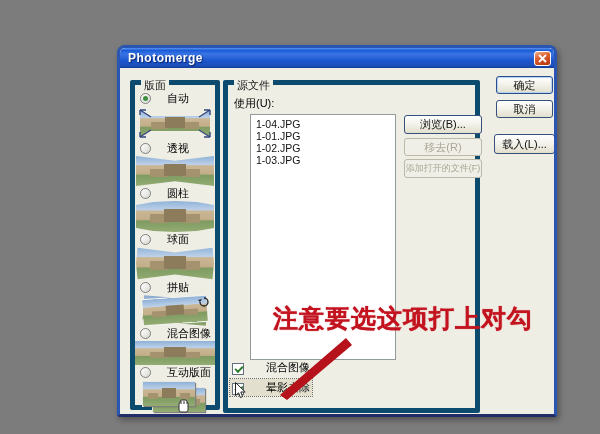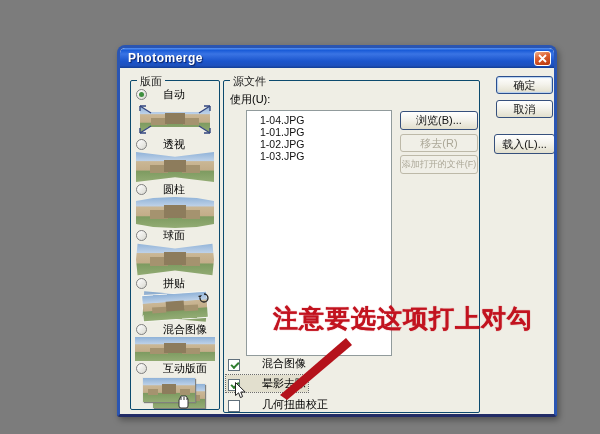--- a/index.html
+++ b/index.html
@@ -11,21 +11,21 @@
     background:#efeee5; box-shadow:2px 3px 6px rgba(0,0,0,.35); overflow:hidden; }
 
   .titlebar { height:20px; background:linear-gradient(180deg,#5b93ef 0%,#1a5cd8 12%,#3a74e4 30%,#1b55cd 65%,#1d50bd 88%,#123d93 100%);
     display:flex; align-items:center; padding:0 3px 0 8px; border-radius:5px 5px 0 0; }
   .title { flex:1; color:#fff; font-weight:bold; font-size:12px; letter-spacing:.5px; text-shadow:1px 1px 1px rgba(8,28,90,.9); }
   .closebtn { width:17px; height:15px; border:1px solid #fff; border-radius:3px;
     background:linear-gradient(160deg,#f0b08c,#dd6031 40%,#bb3a10 92%); display:flex; align-items:center; justify-content:center; cursor:default; }
 
   .client { position:absolute; left:0; top:20px; right:0; bottom:0; background:#efeee5; }
 
-  .groupbox { position:absolute; border:1px solid #0c4a6e; border-radius:2px; }
+  .groupbox { position:absolute; border:5px solid #0c4a6e; border-radius:2px; }
   .gb-label { position:absolute; top:-7px; left:6px; background:#efeee5; padding:0 3px; font-size:11px; color:#1a1a1a; white-space:nowrap; }
 
   
   .layout-box { left:10px; top:12px; width:90px; height:330px; }
   .lay-items { display:flex; flex-direction:column; align-items:center; padding-top:7px; gap:1px; height:100%; }
   .radio-row { align-self:flex-start; display:flex; align-items:center; gap:16px; padding-left:5px; font-size:11px; height:13px; white-space:nowrap; }
   .radio { width:11px; height:11px; border-radius:50%; border:1px solid #7f7f7f; background:linear-gradient(135deg,#ffffff,#d9d9d1); position:relative; flex:0 0 auto; }
   .radio.selected::after { content:''; position:absolute; left:2px; top:2px; width:5px; height:5px; border-radius:50%; background:#3f8f3f; }
 
   .thumb { position:relative; flex:0 0 auto; }
@@ -55,21 +55,21 @@
   
   .source-box { left:103px; top:12px; width:257px; height:333px; }
   .use-label { position:absolute; left:6px; top:11px; font-size:11px; }
   .combo { position:absolute; left:42px; top:7px; width:126px; height:18px; background:#fff; border:1px solid #7f9db9;
     font-size:11px; display:flex; align-items:center; padding-left:4px; }
   .combo-btn { position:absolute; right:1px; top:1px; bottom:1px; width:15px; border:1px solid #9ebcf0; border-radius:2px;
     background:linear-gradient(180deg,#eaf2fd,#c3d8f7); display:flex; align-items:center; justify-content:center; }
   .chev { width:0; height:0; border-left:3.5px solid transparent; border-right:3.5px solid transparent; border-top:4px solid #1e4f9e; }
 
   .filelist { position:absolute; left:22px; top:29px; width:146px; height:246px; background:#fff; border:1px solid #919b9c;
-    font-size:10.5px; padding:3px 0 0 13px; }
+    font-size:10.5px; padding:3px 0 0 5px; }
   .file-item { height:12px; line-height:12px; color:#111; }
 
   .xpbtn { position:absolute; font-size:11px; color:#111; border:1px solid #36507c; border-radius:3px;
     background:linear-gradient(180deg,#ffffff,#f4f3ec 45%,#e2dfcd); display:flex; align-items:center; justify-content:center;
     font-family:inherit; cursor:default; }
   .xpbtn.disabled { color:#aba797; border-color:#bdb9a8; background:#f0efe7; }
   .browse { left:176px; top:30px; width:78px; height:19px; }
   .remove { left:176px; top:53px; width:78px; height:18px; }
   .addopen { left:176px; top:74px; width:78px; height:19px; font-size:9px; }
 
@@ -210,24 +210,20 @@
         <button class="xpbtn disabled addopen">添加打开的文件(F)</button>
 
         <label class="cb-row r1">
           <span class="cb checked"></span>
           <span>混合图像</span>
         </label>
         <label class="cb-row r2">
           <span class="cb checked"></span>
           <span>晕影去除</span>
         </label>
-        <label class="cb-row r3">
-          <span class="cb"></span>
-          <span>几何扭曲校正</span>
-        </label>
       </div>
 
       <button class="xpbtn btn-ok">确定</button>
       <button class="xpbtn btn-cancel">取消</button>
       <button class="xpbtn btn-load">载入(L)...</button>
 
       <div class="red-note">注意要选这项打上对勾</div>
       <svg class="red-arrow" width="78" height="64" viewBox="0 0 78 64">
         <polygon points="2,59 68,2 74,9 9,64" fill="#b5121b"></polygon>
       </svg>

